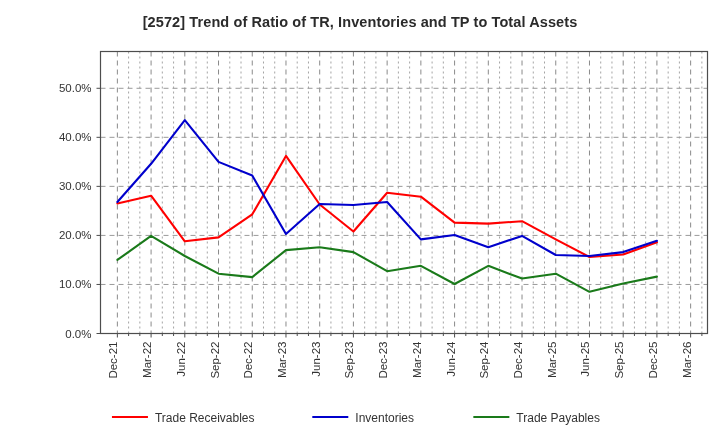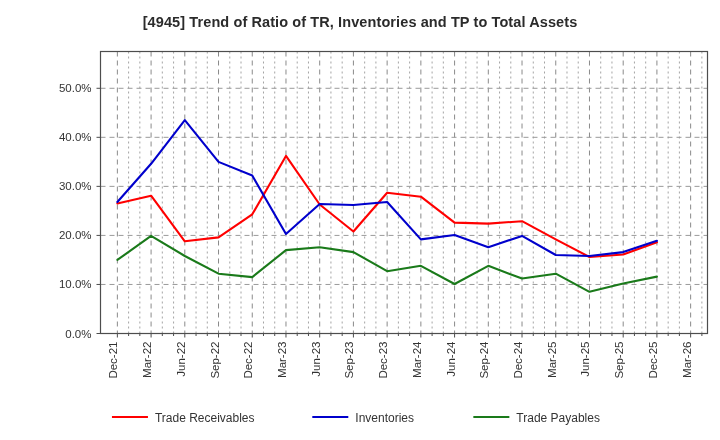--- a/index.html
+++ b/index.html
@@ -82,21 +82,21 @@
   .tick-mark {
     stroke: #4d4d4d;
     stroke-width: 1;
   }
 </style>
 </head>
 <body>
 
 <div id="chart-root">
 
-  <div id="chart-title">[4945]  Trend of Ratio of TR, Inventories and TP to Total Assets</div>
+  <div id="chart-title">[2572]  Trend of Ratio of TR, Inventories and TP to Total Assets</div>
 
   <svg id="plot-svg" width="720" height="440">
     <g id="grid-minor-layer">
         <line x1="117.36111111111111" x2="117.36111111111111" y1="51.5" y2="333.5" class="grid-major-v"></line>
         <line x1="128.60185185185185" x2="128.60185185185185" y1="51.5" y2="333.5" class="grid-minor-v"></line>
         <line x1="139.8425925925926" x2="139.8425925925926" y1="51.5" y2="333.5" class="grid-minor-v"></line>
         <line x1="151.08333333333334" x2="151.08333333333334" y1="51.5" y2="333.5" class="grid-major-v"></line>
         <line x1="162.32407407407408" x2="162.32407407407408" y1="51.5" y2="333.5" class="grid-minor-v"></line>
         <line x1="173.56481481481484" x2="173.56481481481484" y1="51.5" y2="333.5" class="grid-minor-v"></line>
         <line x1="184.80555555555557" x2="184.80555555555557" y1="51.5" y2="333.5" class="grid-major-v"></line>

